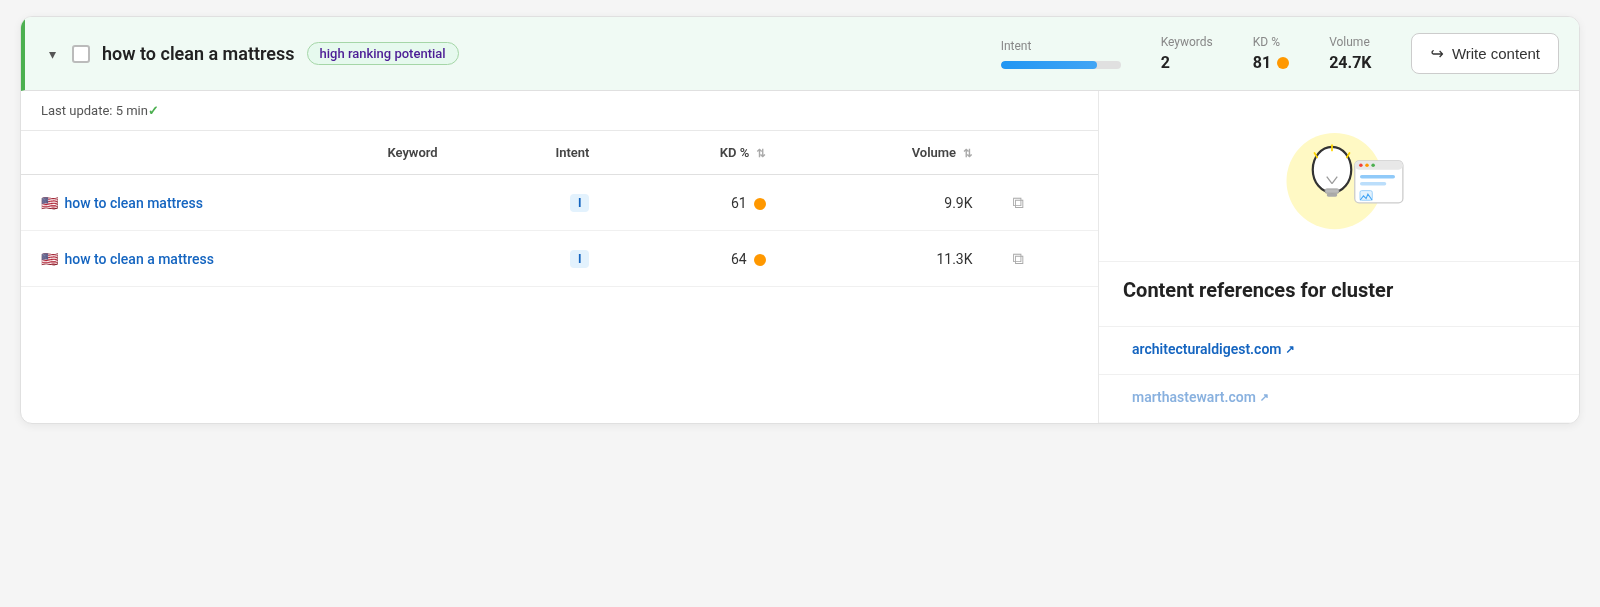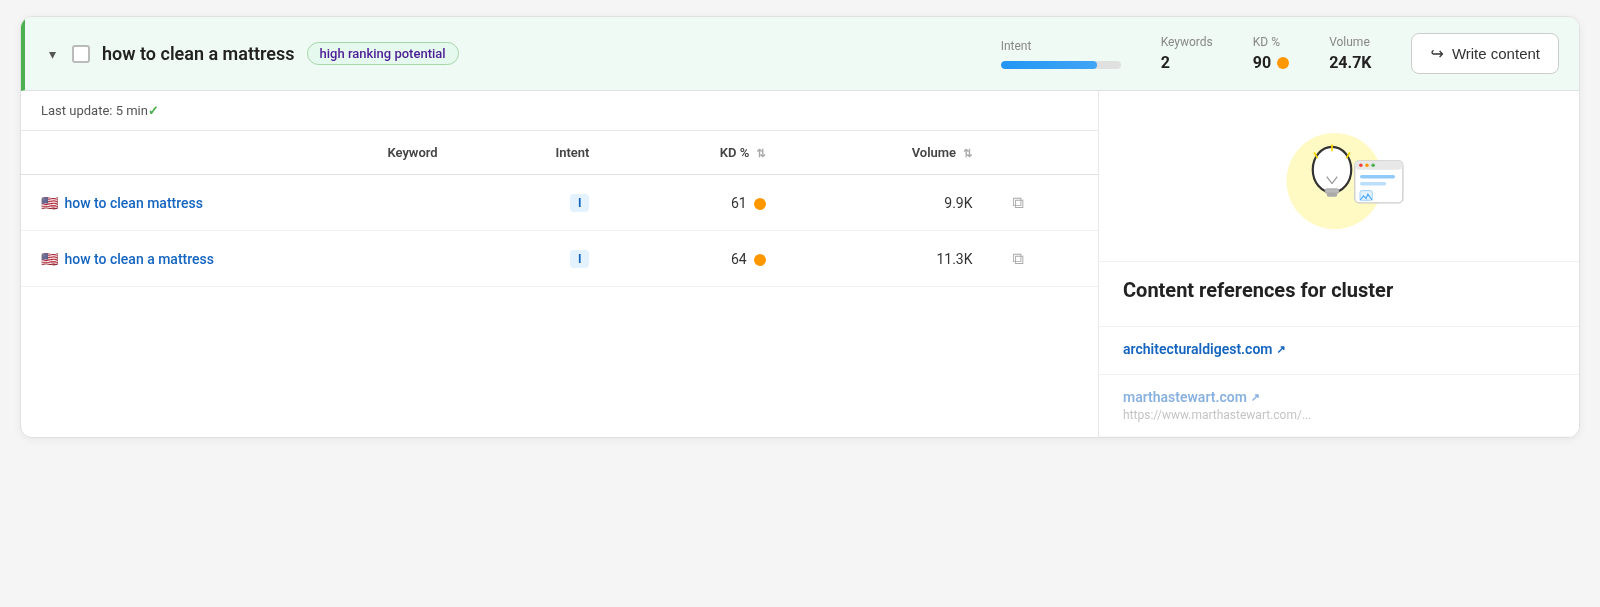--- a/index.html
+++ b/index.html
@@ -280,20 +280,21 @@
 
     .ref-domain {
       font-size: 14px;
       font-weight: 600;
       color: #1565C0;
       display: flex;
       align-items: center;
       gap: 4px;
       cursor: pointer;
       margin-bottom: 3px;
+      margin-left: 9px;
     }
 
     .ref-url {
       font-size: 12px;
       color: #888;
       white-space: nowrap;
       overflow: hidden;
       text-overflow: ellipsis;
       max-width: 430px;
     }
@@ -330,21 +331,21 @@
       </div>
 
       <div class="meta-group">
         <span class="meta-label">Keywords</span>
         <span class="meta-value">2</span>
       </div>
 
       <div class="meta-group">
         <span class="meta-label">KD %</span>
         <span class="meta-value">
-          <span>90</span>
+          <span>81</span>
           <span class="dot-orange"></span>
         </span>
       </div>
 
       <div class="meta-group">
         <span class="meta-label">Volume</span>
         <span class="meta-value">24.7K</span>
       </div>
 
       <button class="write-btn">
@@ -474,19 +475,18 @@
     <div class="ref-domain">
       <span>architecturaldigest.com</span>
       <span class="ext-link-icon">↗</span>
     </div>
   </div>
           <div class="reference-item ref-item-faded">
     <div class="ref-domain">
       <span>marthastewart.com</span>
       <span class="ext-link-icon">↗</span>
     </div>
-    <div class="ref-url">https://www.marthastewart.com/...</div>
   </div>
         </div>
 
     </div>
   </div>
 </div>
 
 </body></html>

